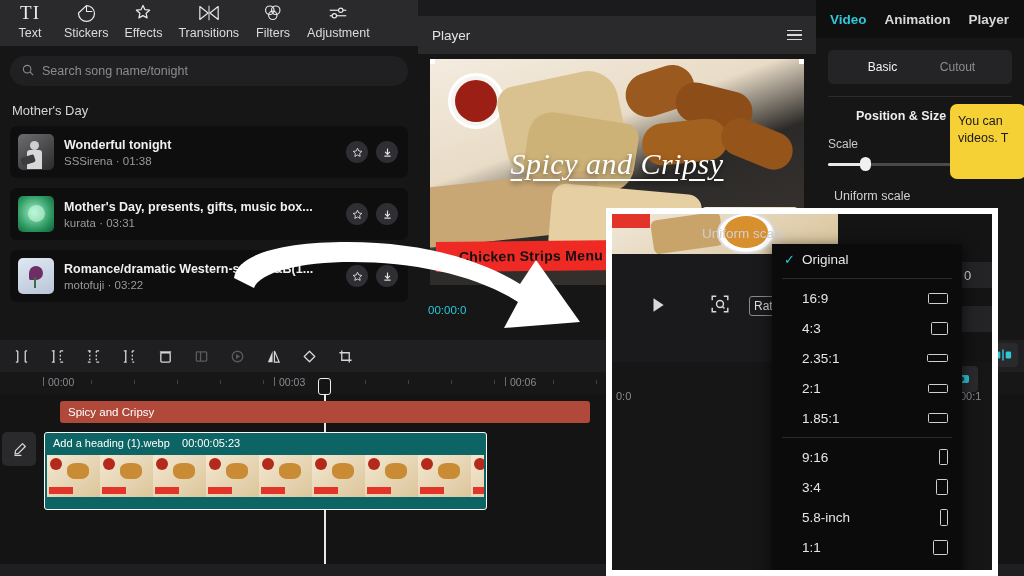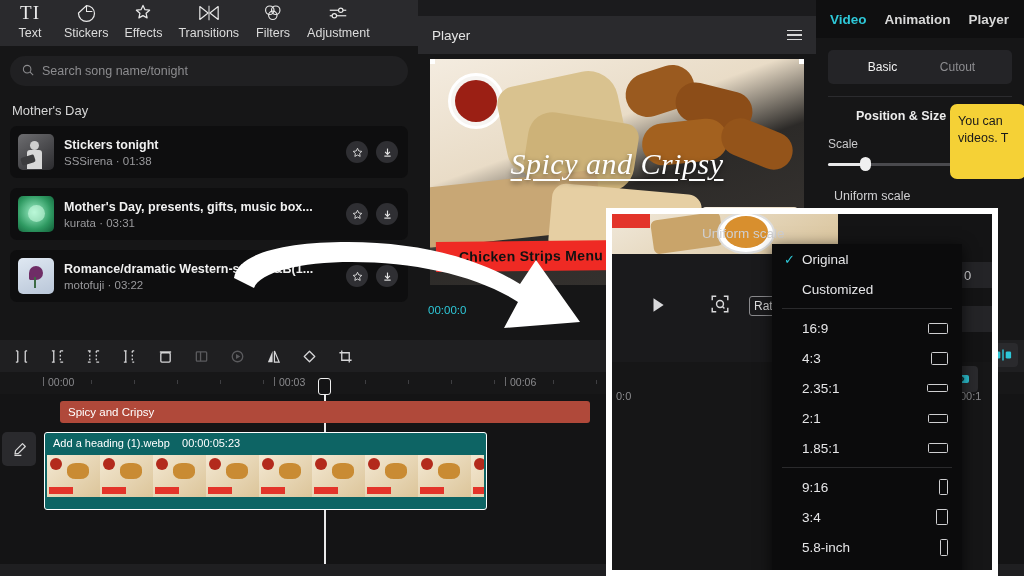--- a/index.html
+++ b/index.html
@@ -308,21 +308,21 @@
 
       <div class="section-title">Mother's Day</div>
 
       <div class="song-row">
         <div class="song-thumb" style="background:linear-gradient(145deg,#6d6d70,#2b2b2e);">
           <div style="position:absolute;left:12px;top:7px;width:9px;height:9px;border-radius:50%;background:#cfcfcf;"></div>
           <div style="position:absolute;left:9px;top:16px;width:15px;height:19px;background:#d8d8d8;border-radius:3px 3px 0 0;"></div>
           <div style="position:absolute;left:3px;top:22px;width:14px;height:8px;background:#3c3c3e;border-radius:2px;transform:rotate(-18deg);"></div>
         </div>
         <div class="song-meta">
-          <div class="song-title">Stickers tonight</div>
+          <div class="song-title">Wonderful tonight</div>
           <div class="song-sub">SSSirena · 01:38</div>
         </div>
         <div class="song-actions">
           <div class="circle-btn">
             <svg width="11" height="11" viewBox="0 0 14 14">
                 <path d="M7 1.6l1.7 3.5 3.8.5-2.8 2.6.7 3.8L7 10.2 3.6 12l.7-3.8L1.5 5.6l3.8-.5z" fill="none" stroke="#e6e6e6" stroke-width="1.1" stroke-linejoin="round"></path>
               </svg>
           </div>
           <div class="circle-btn">
             <svg width="11" height="11" viewBox="0 0 14 14">
@@ -700,24 +700,20 @@
       <span class="inset-ruler-txt" style="left:4px; top:176px;">0:0</span>
       <span class="inset-ruler-txt" style="left:348px; top:176px;">00:1</span>
 
       <div class="dropdown">
 
         <div class="dd-item">
           <span class="dd-check">✓</span>
           <span class="dd-label">Original</span>
         </div>
 
-        <div class="dd-item">
-          <span class="dd-check"></span>
-          <span class="dd-label">Customized</span>
-        </div>
 
         <div class="dd-sep"></div>
 
         <div class="dd-item">
           <span class="dd-check"></span>
           <span class="dd-label">16:9</span>
           <span class="ar-glyph" style="width:20px;height:11px;"></span>
         </div>
 
         <div class="dd-item">

